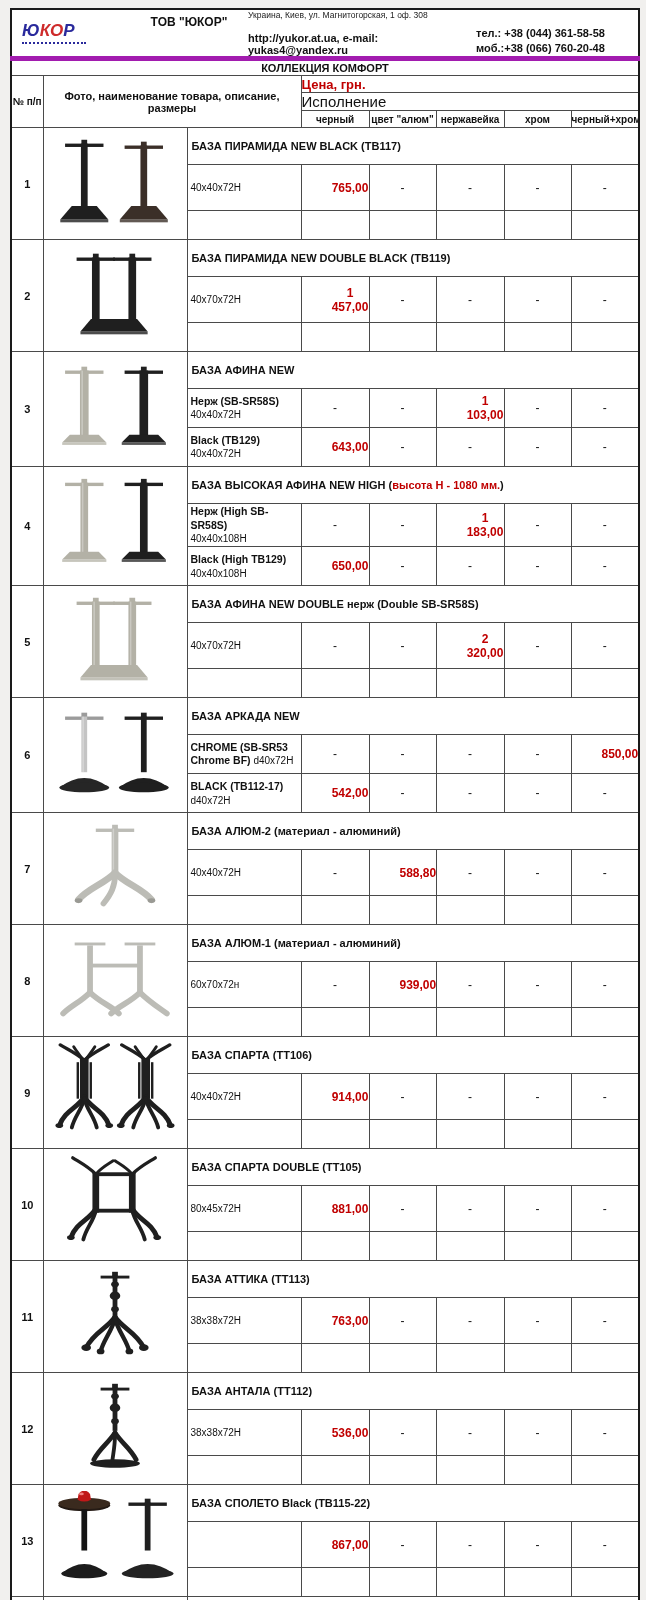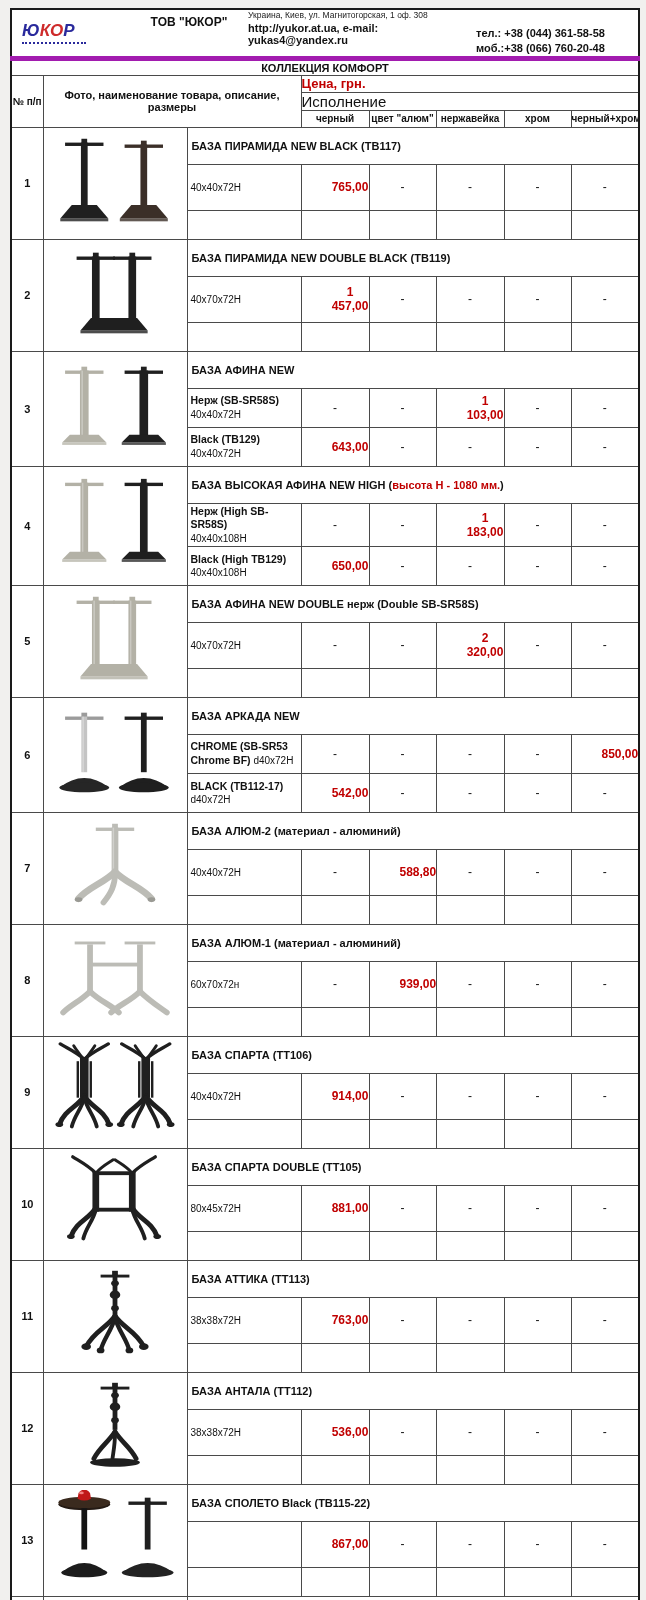--- a/index.html
+++ b/index.html
@@ -15,21 +15,21 @@
 
   
   tr.band td{height:33px;border-bottom:5px solid #a21caf;}
   .band-flex{display:flex;align-items:center;width:100%;height:100%;}
   .logo{flex:0 0 108px;padding-left:10px;}
   .logo-letters{font-size:17px;font-weight:bold;font-style:italic;letter-spacing:0px;line-height:1;}
   .logo-underline{width:64px;height:2px;margin-top:1px;border-bottom:2px dotted #2a2a9c;}
   .company{flex:0 0 118px;font-weight:bold;font-size:12px;text-align:center;align-self:flex-start;padding-top:5px;}
   .mid{flex:1;display:flex;flex-direction:column;align-self:flex-start;}
   .addr{font-size:8.5px;color:#222;}
-  .web{font-size:11px;font-weight:bold;margin-top:2px;}
+  .web{font-size:11px;font-weight:bold;margin-top:12px;}
   .phones{flex:0 0 162px;text-align:left;font-weight:bold;font-size:11px;align-self:flex-start;padding-top:16px;line-height:1.35;}
 
   tr.collection td{height:14px;}
   .collection-cell{text-align:center;font-weight:bold;font-size:11px;}
 
   
   .numhead{text-align:center;font-weight:bold;font-size:10px;}
   .photohead{text-align:center;font-weight:bold;font-size:11px;}
   .price-grn{font-weight:bold;font-size:13px;color:#c00000;height:16px;}
   .ispoln{text-align:left;font-size:15px;height:16px;}

